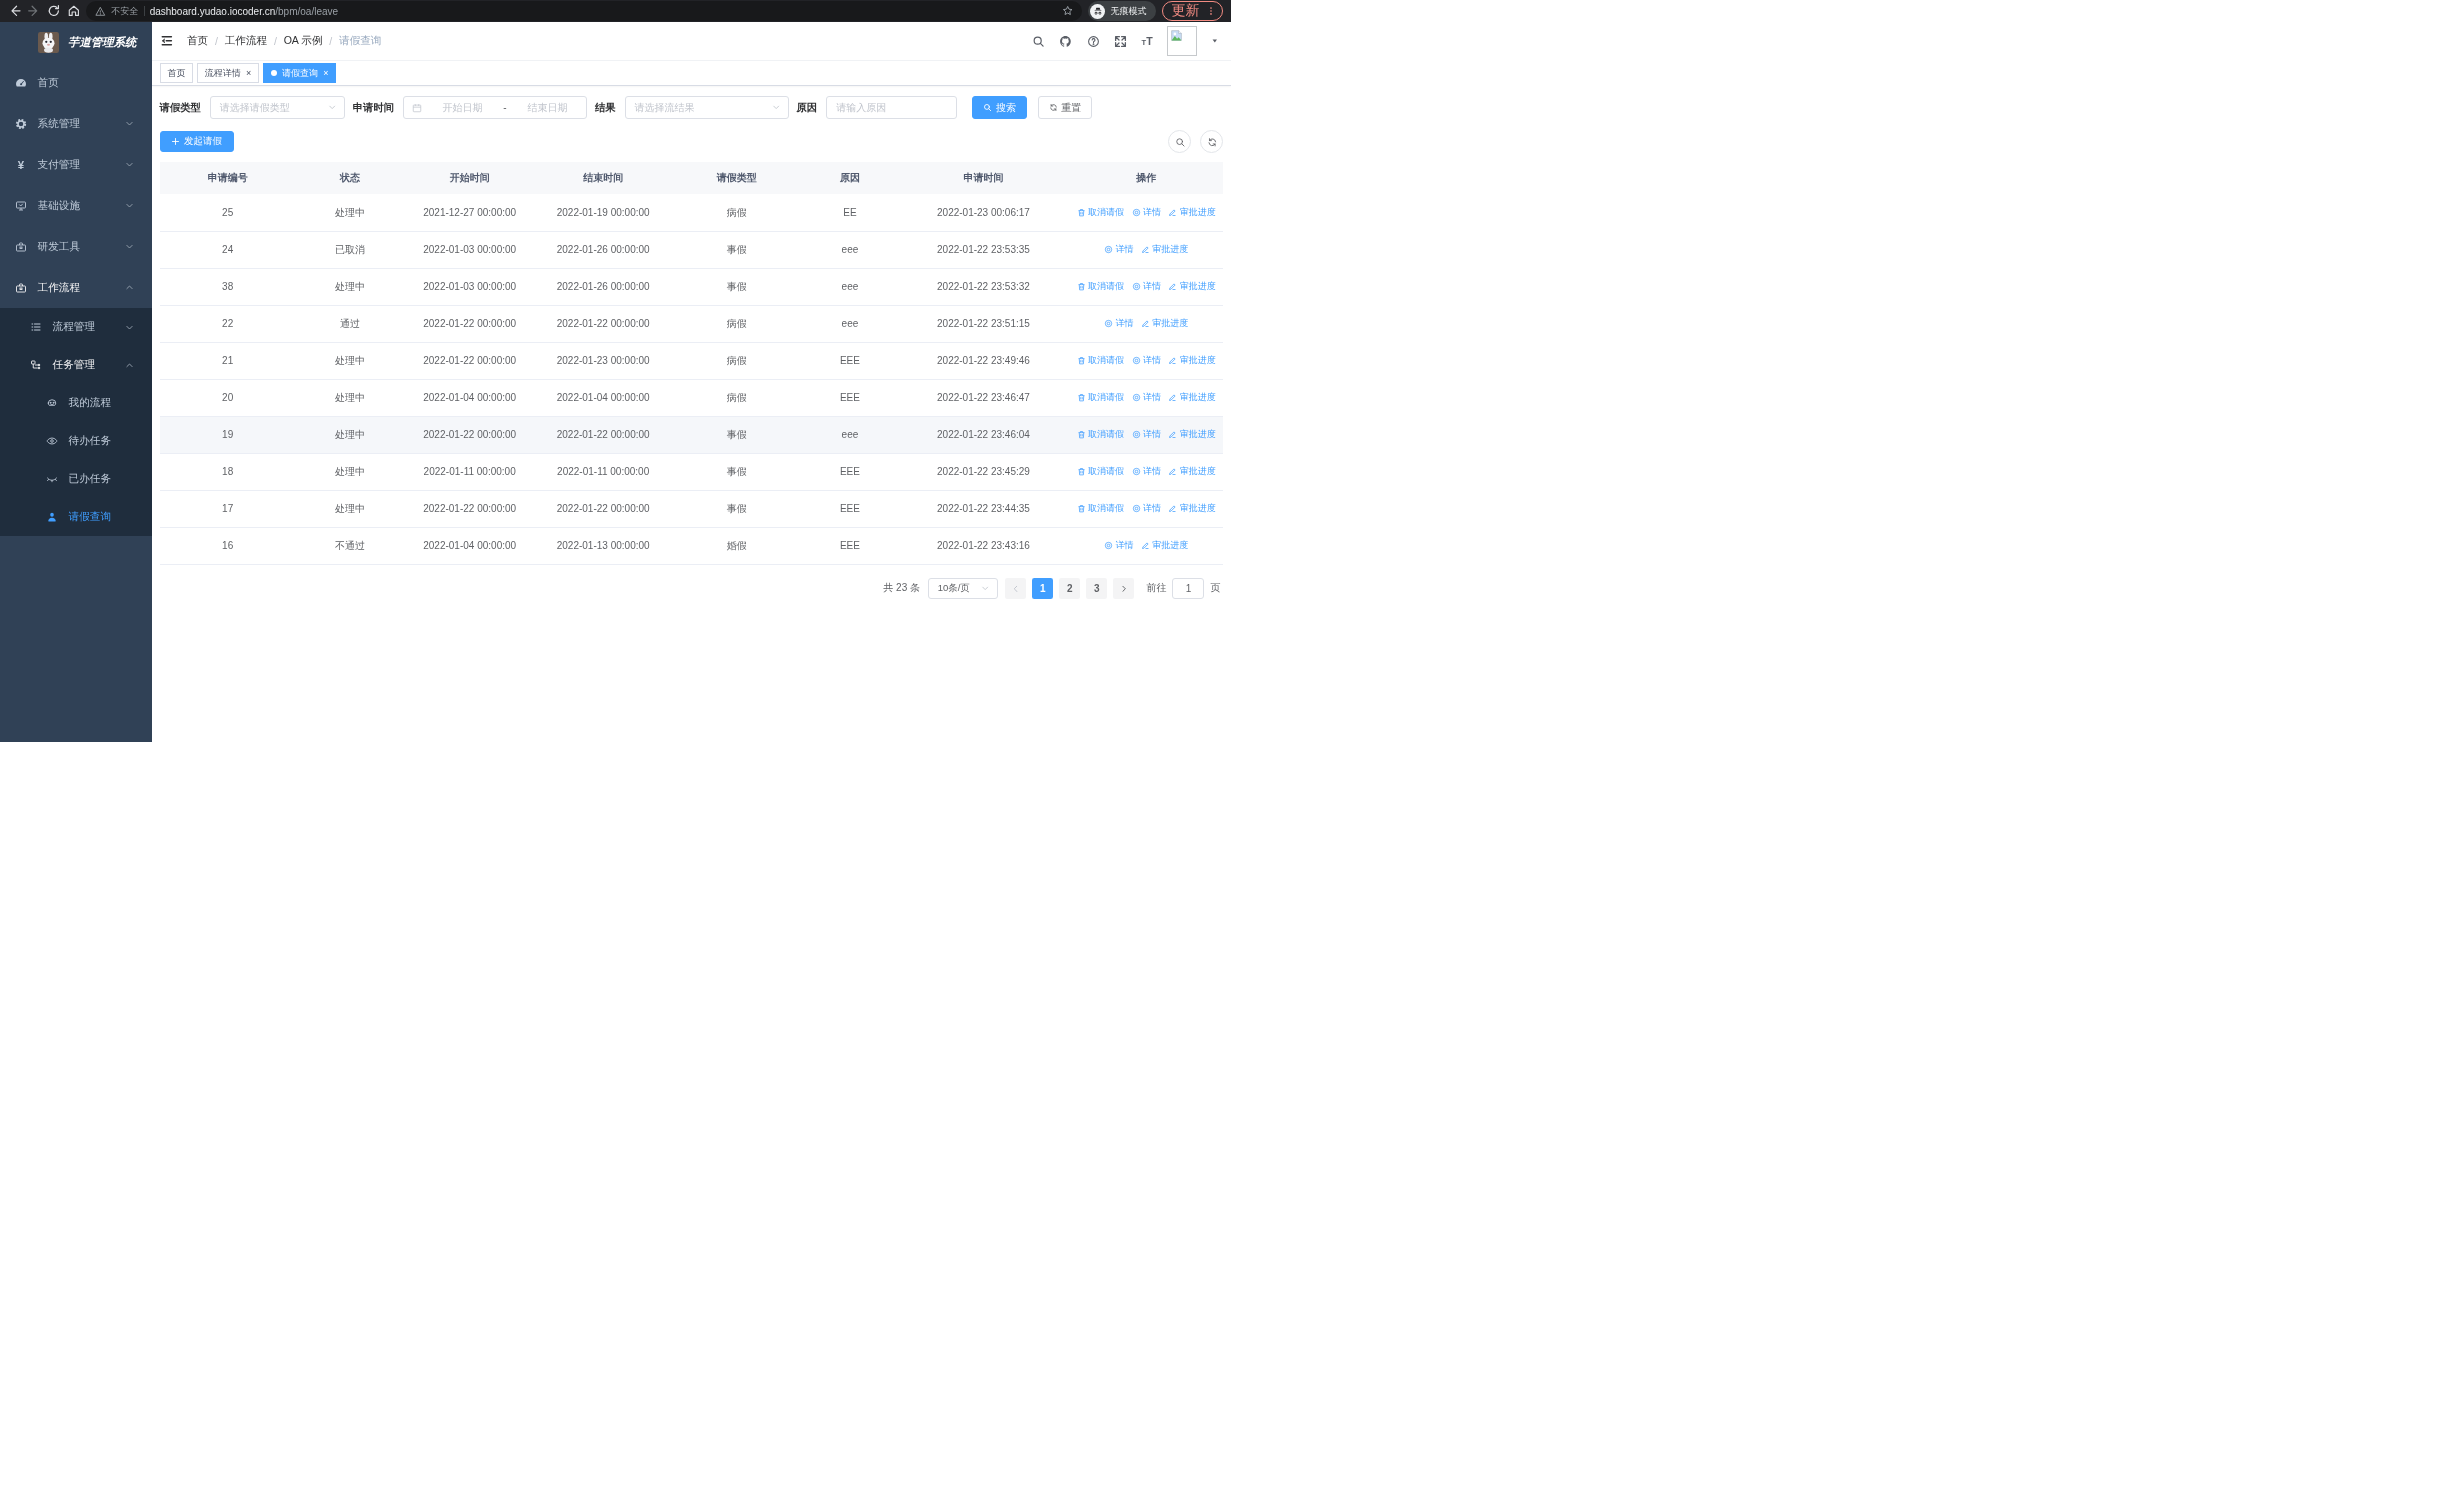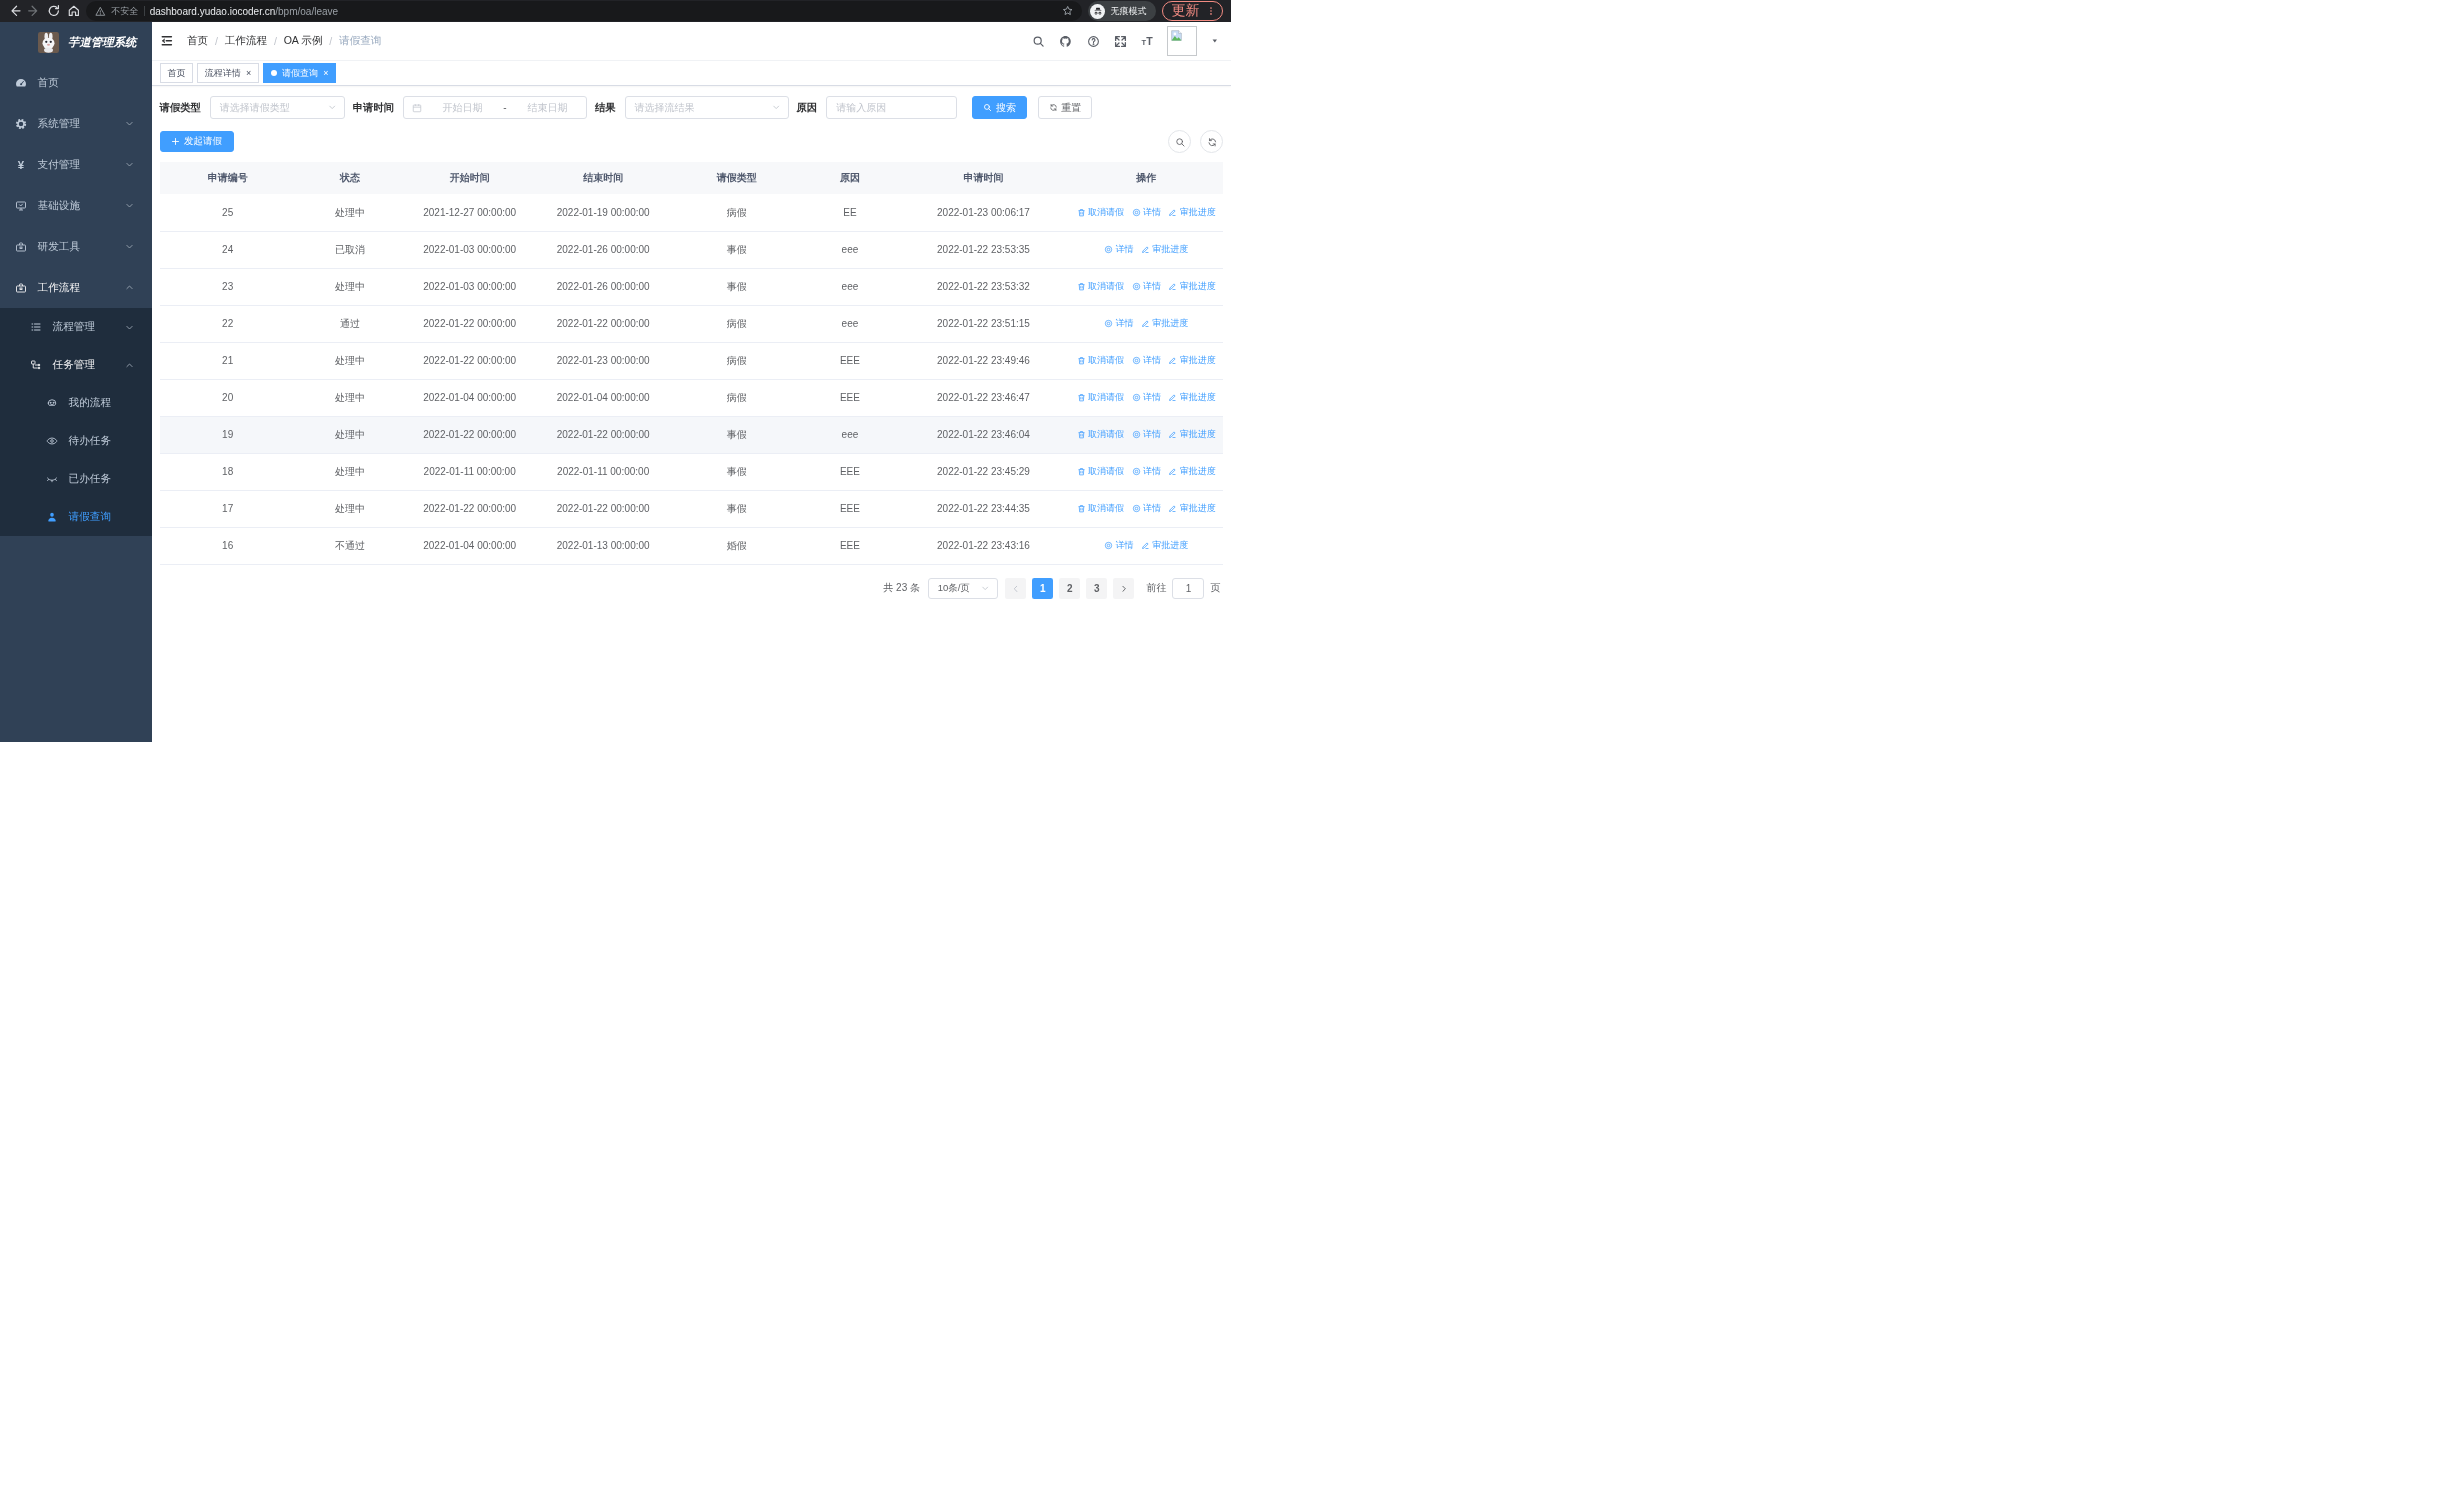--- a/index.html
+++ b/index.html
@@ -503,21 +503,21 @@
                 </a><a>
                   <svg class="aic" viewBox="0 0 24 24" fill="none" stroke="currentColor" stroke-width="2" stroke-linejoin="round">
                     <path d="m4 20 1-4L16 5l3 3L8 19l-4 1z"></path>
                     <path d="M12 20h8"></path>
                   </svg>
                   <span>审批进度</span>
                 </a>
             </td>
           </tr>
           <tr>
-            <td>23</td>
+            <td>38</td>
               <td>处理中</td>
               <td>2022-01-03 00:00:00</td>
               <td>2022-01-26 00:00:00</td>
               <td>事假</td>
               <td>eee</td>
               <td>2022-01-22 23:53:32</td>
             <td class="ops">
               <a>
                   <svg class="aic" viewBox="0 0 24 24" fill="none" stroke="currentColor" stroke-width="2">
                     <path d="M4 7h16M9 7V4h6v3M6 7l1 14h10l1-14M10 11v6M14 11v6"></path>

